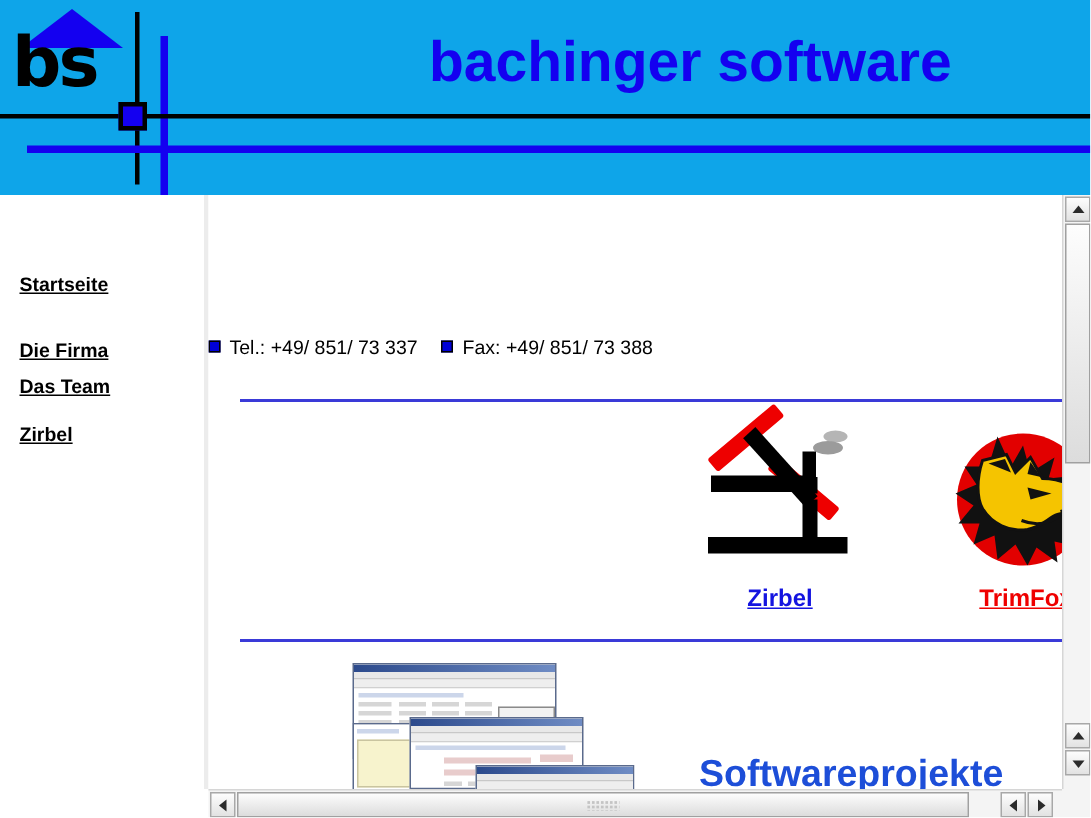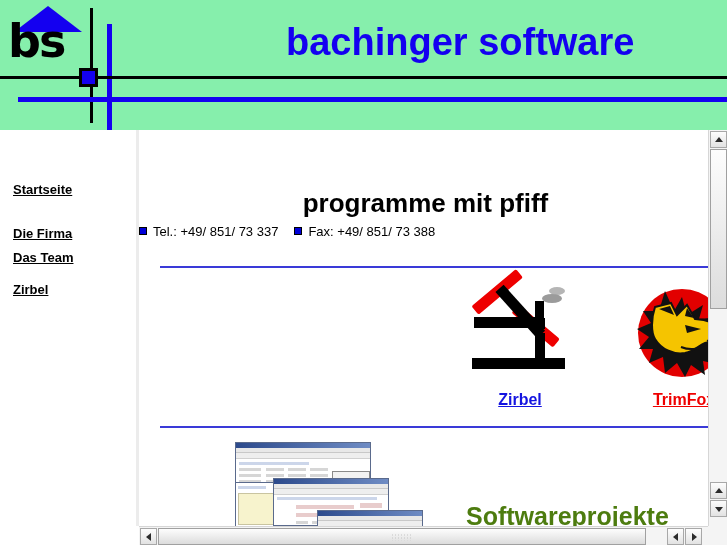--- a/index.html
+++ b/index.html
@@ -16,21 +16,21 @@
     overflow: hidden;
     background: #ffffff;
   }
 
   
   .banner {
     position: absolute;
     left: 0; top: 0;
     width: 727px;
     height: 130px;
-    background: #86efac;
+    background: #0ea5e9;
     overflow: hidden;
   }
   .logo-box {
     position: absolute;
     left: 8px; top: 6px;
     width: 78px;
     height: 62px;
   }
   .logo-roof {
     position: absolute;
@@ -348,21 +348,21 @@
     background: #f2f2f2;
     border: 1px solid #8a8a8a;
   }
 
   .soft-proj {
     position: absolute;
     left: 327px; top: 372px;
     font-family: "Liberation Sans", sans-serif;
     font-size: 25px;
     font-weight: bold;
-    color: #4d7c0f;
+    color: #1d4ed8;
     white-space: nowrap;
   }
 
   
   .sb-v {
     position: absolute;
     left: 708px; top: 130px;
     width: 19px;
     height: 396px;
     background: #f4f4f4;
@@ -468,21 +468,20 @@
     <a class="nav-item nav-0">Startseite</a>
     <a class="nav-item nav-1">Die Firma</a>
     <a class="nav-item nav-2">Das Team</a>
     <a class="nav-item nav-3">Zirbel</a>
   </div>
 
   <div class="vdivider"></div>
 
   <div class="content-frame">
 
-    <div class="page-heading">programme mit pfiff</div>
 
     <div class="contact-row"><span class="bullet-sq"></span><span>Tel.: +49/ 851/ 73 337</span><span class="contact-gap"></span><span class="bullet-sq"></span><span>Fax: +49/ 851/ 73 388</span></div>
 
     <div class="hr-blue hr-1"></div>
 
 
     <div class="prod prod-zirbel">
       <div class="prod-logo">
         <div class="zi-smoke2"></div>
         <div class="zi-smoke1"></div>

